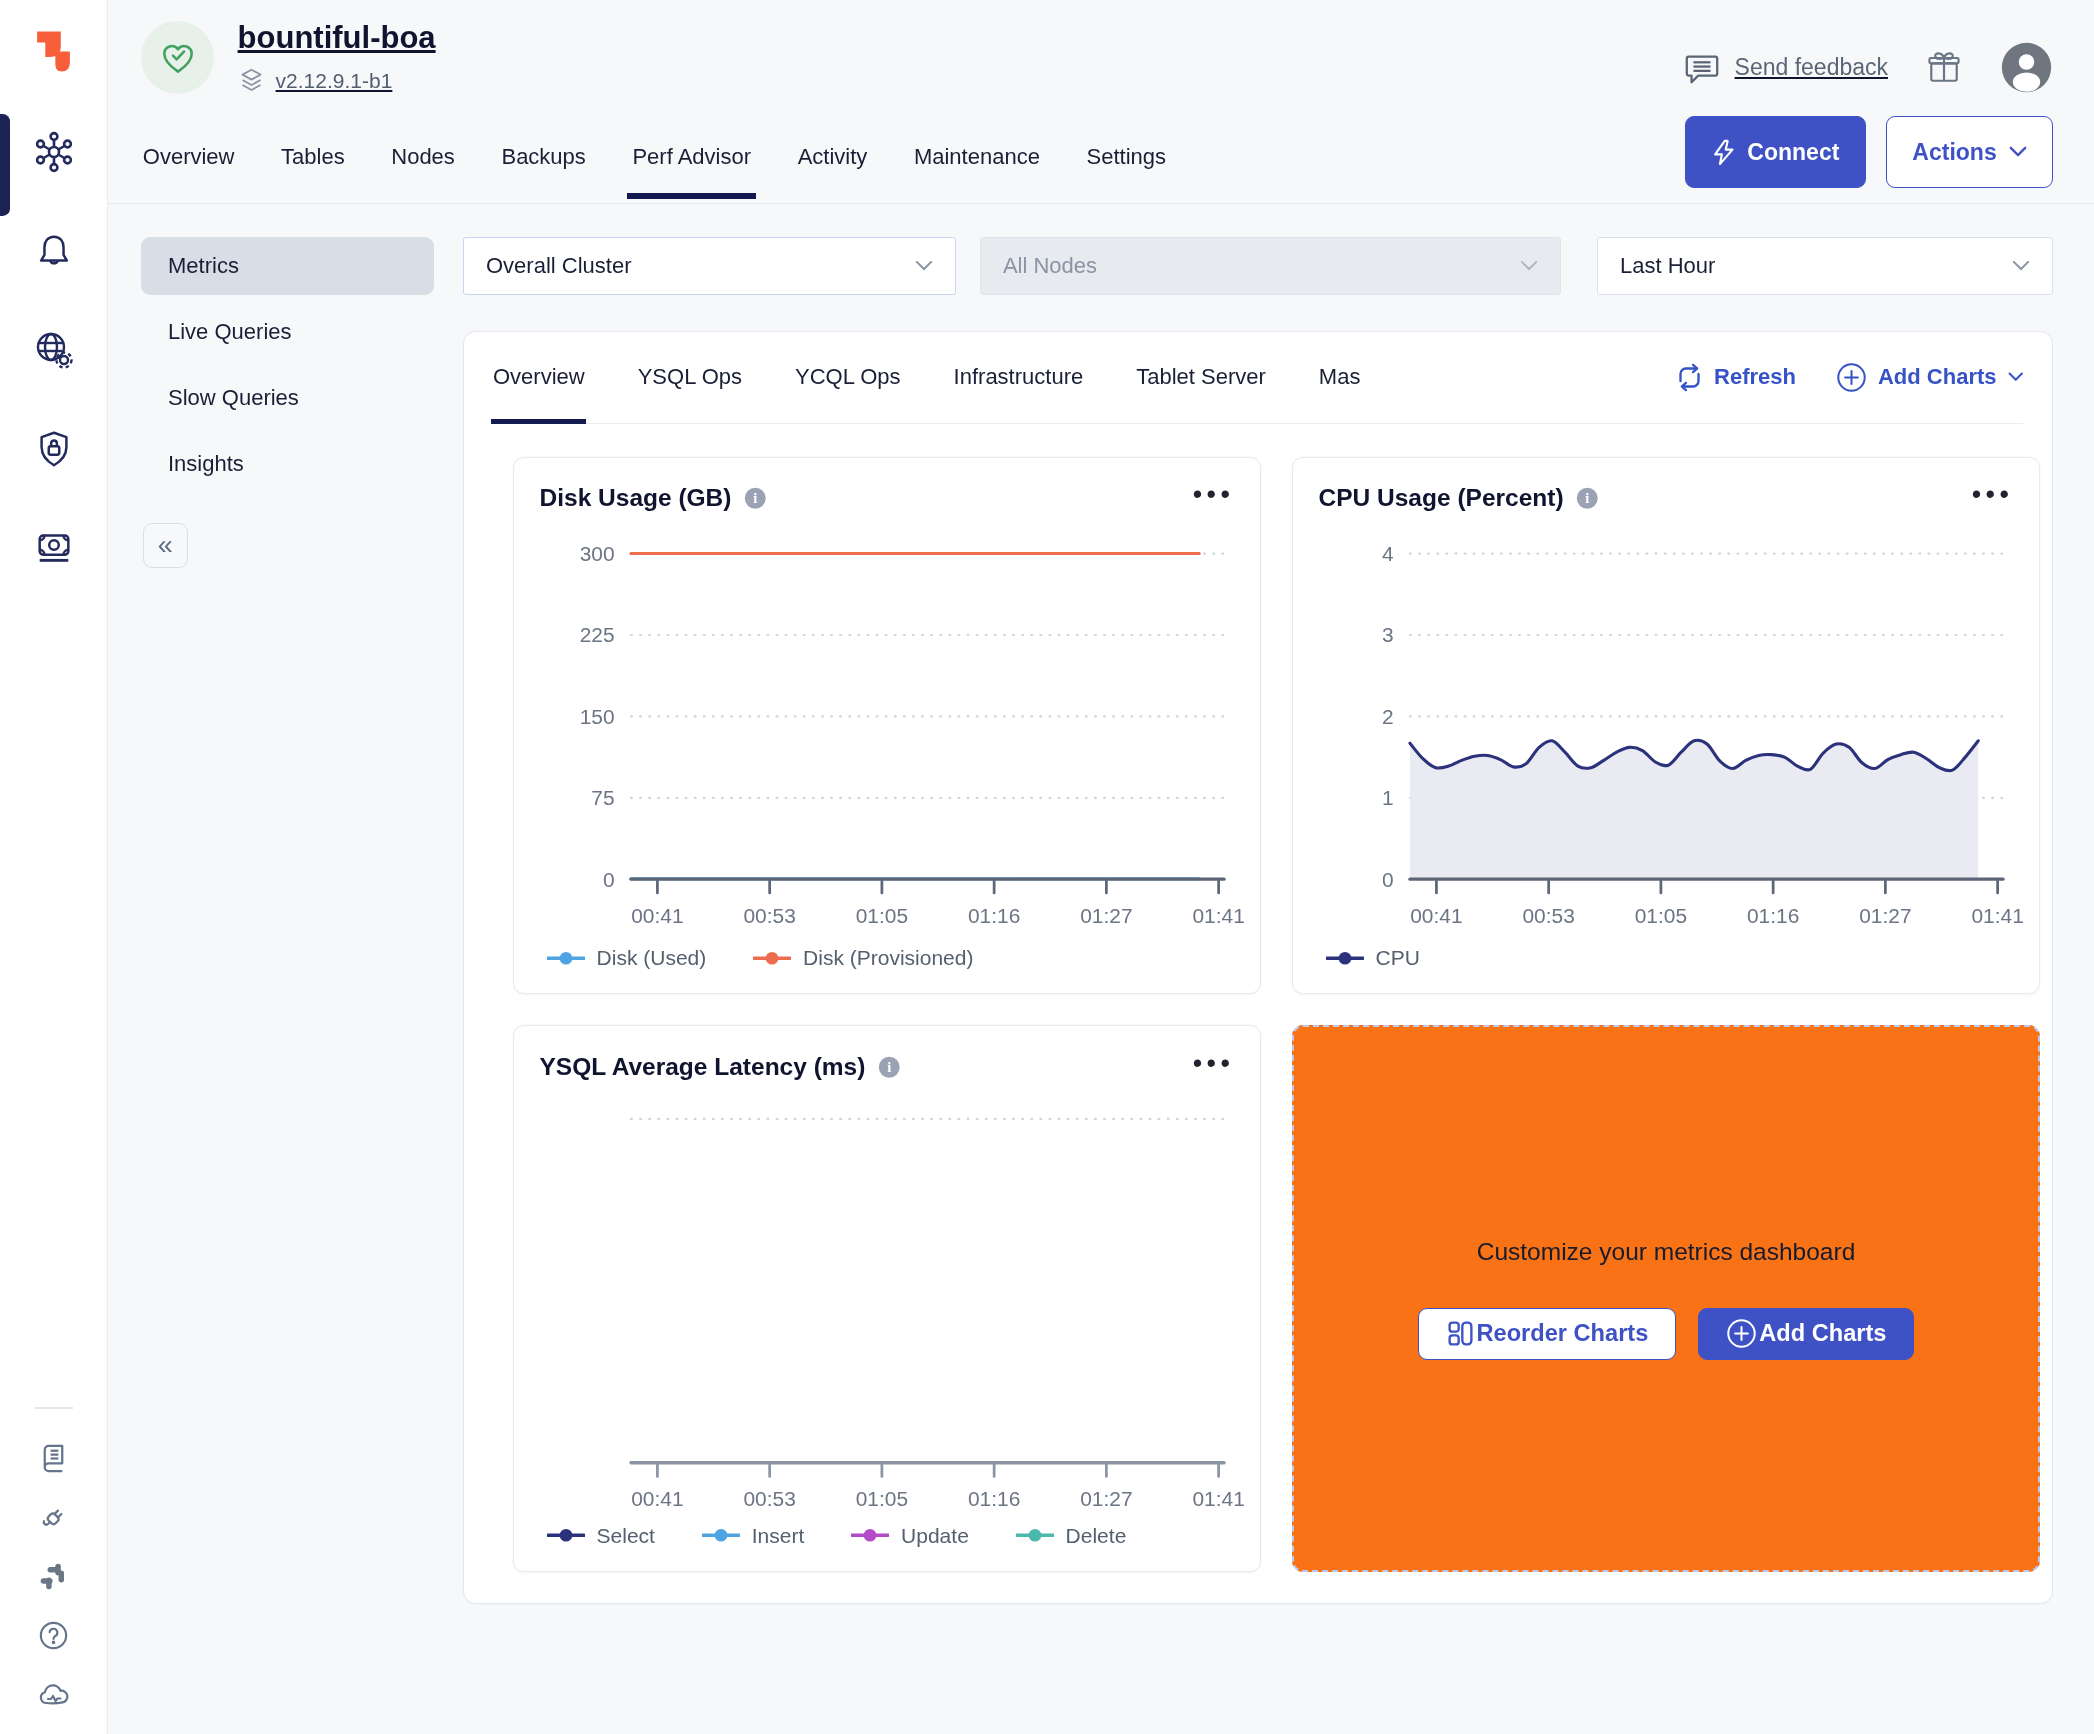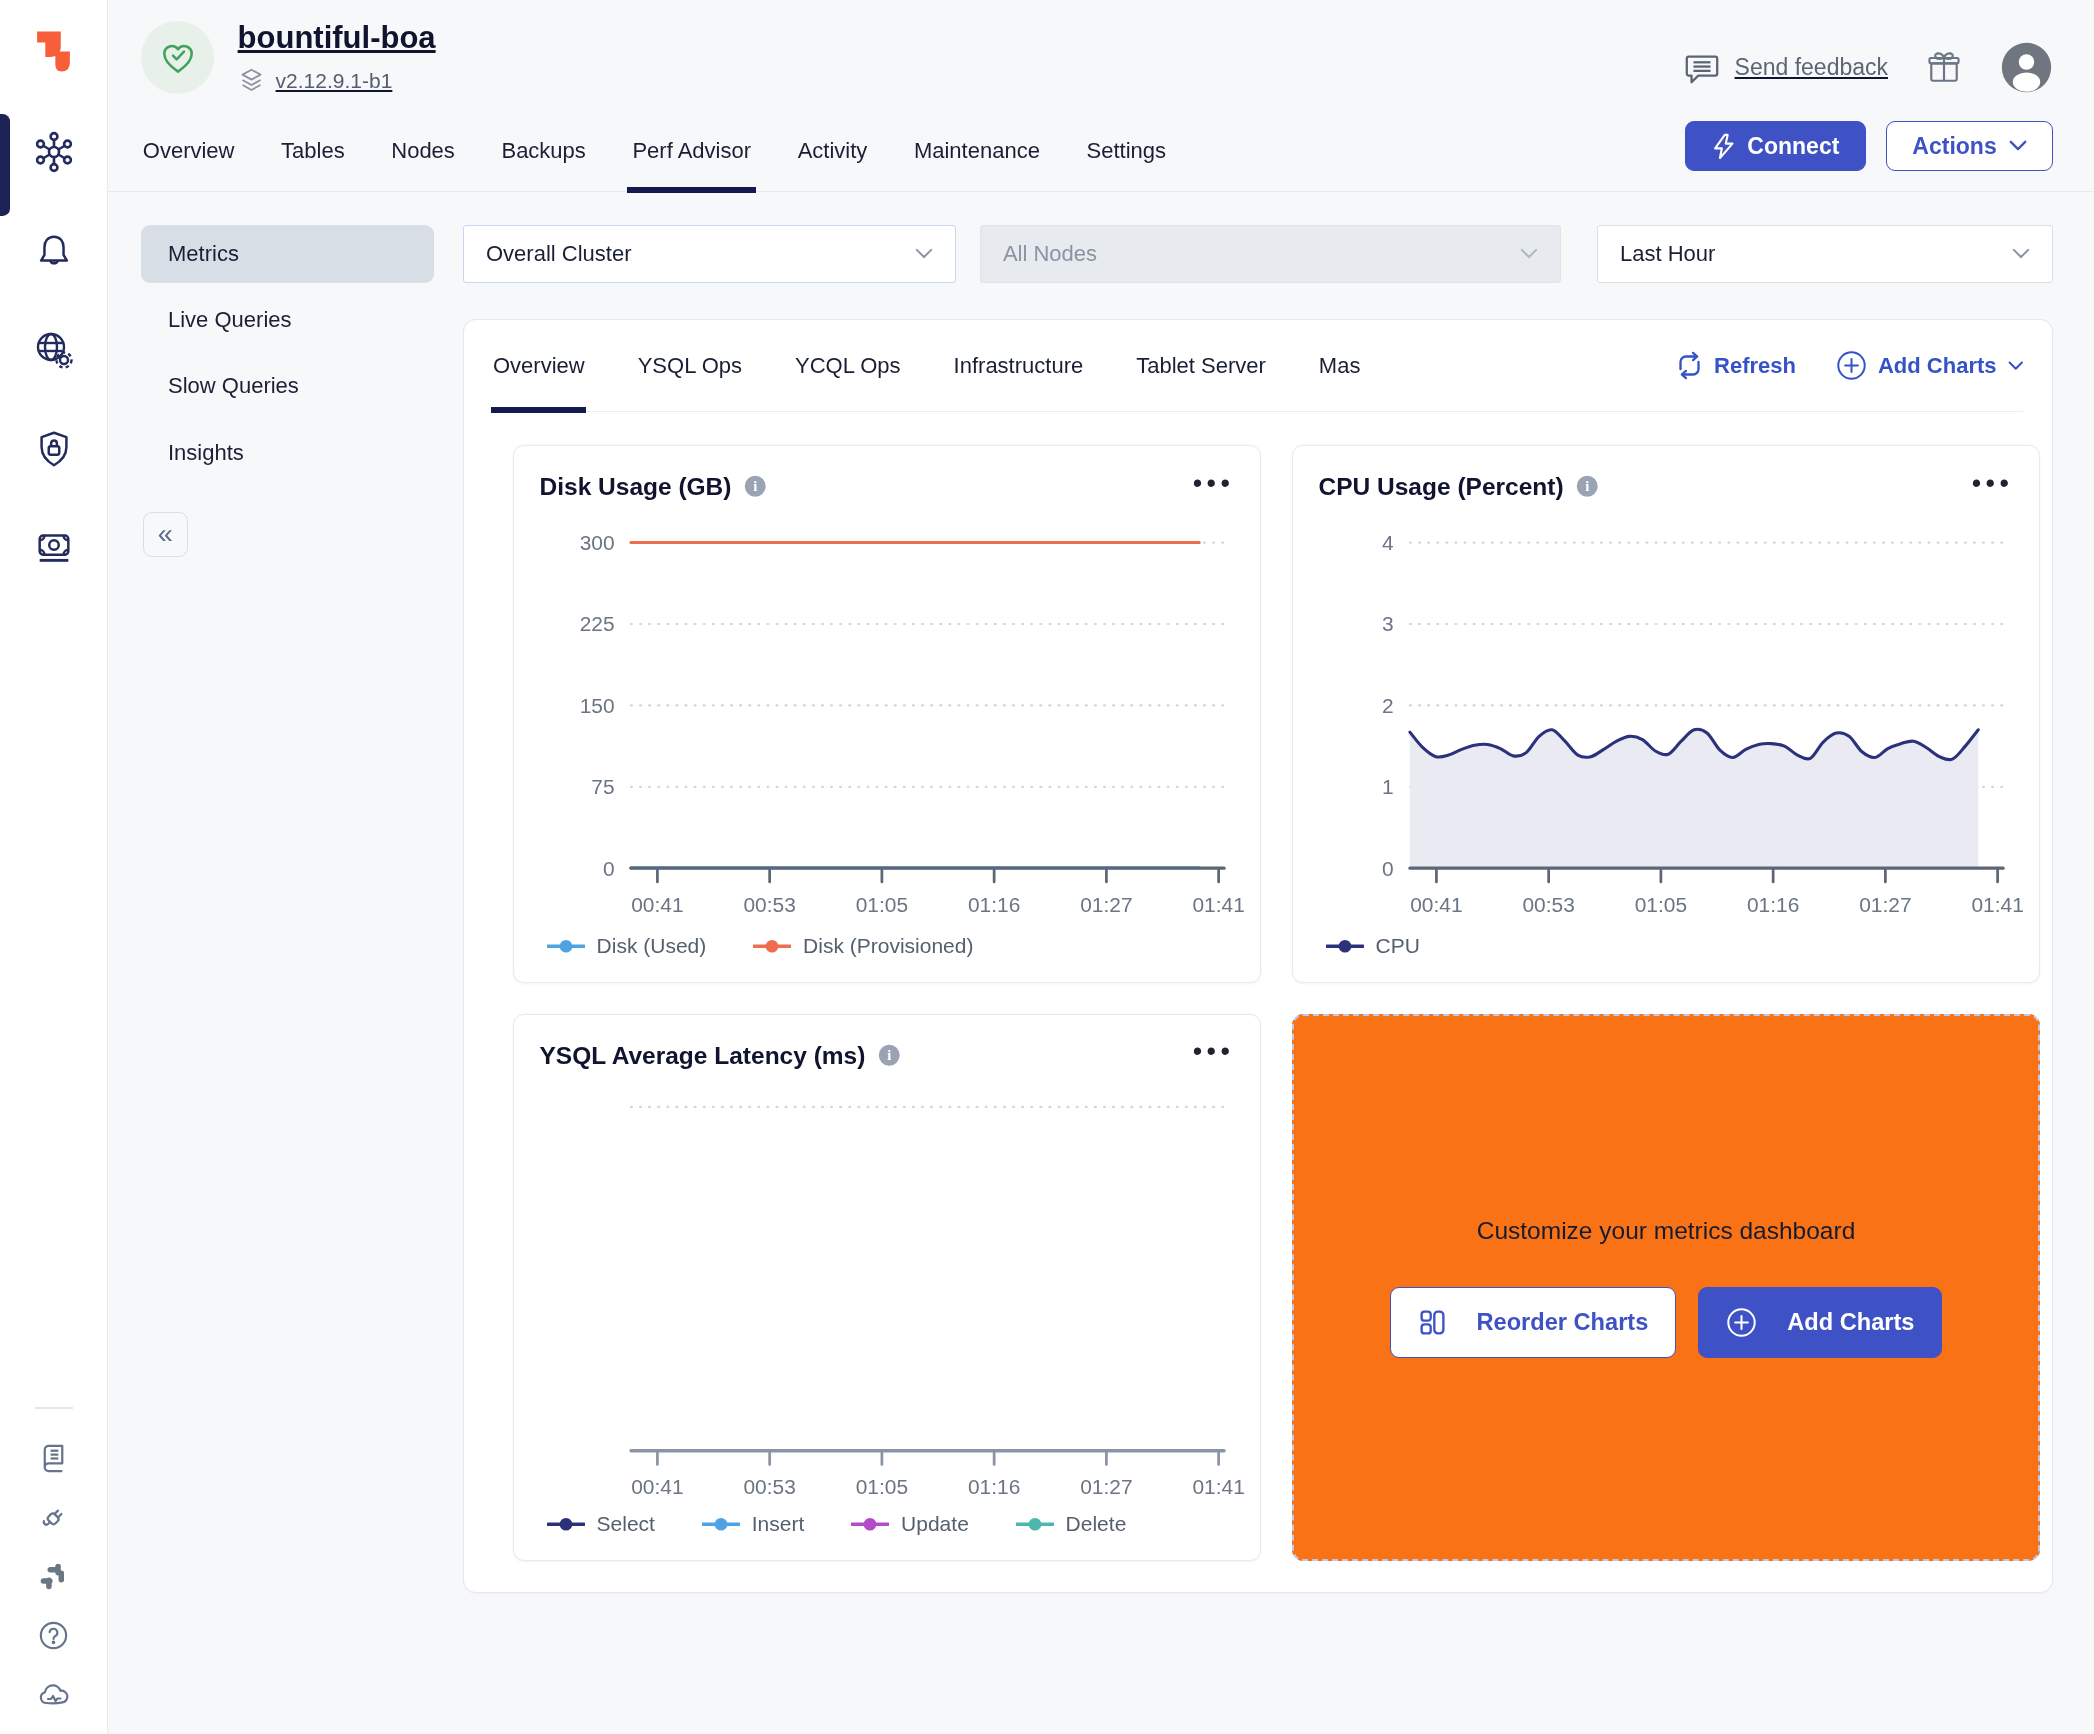--- a/index.html
+++ b/index.html
@@ -21,21 +21,21 @@
   .ver{display:flex;align-items:center;gap:11px;margin-top:11px;color:#525E6E;font-size:21px;}
   .hdr-right{margin-left:auto;display:flex;align-items:center;gap:36px;margin-top:12.7px;}
   .feedback{display:flex;align-items:center;gap:13.6px;color:#5A6676;font-size:23px;cursor:pointer;}
   
   .tabbar{display:flex;align-items:center;padding:0 42px 0 33px;border-bottom:1.8px solid #E5E9F0;margin-top:22px;}
   .tabs{display:flex;gap:43px;}
   .tab{font-size:22px;color:#1A1F36;padding:22px 1.8px 27px;position:relative;cursor:pointer;white-space:nowrap;}
   .tab.active{font-weight:400;}
   .tab.active::after{content:"";position:absolute;left:-3.6px;right:-3.6px;bottom:-1.8px;height:5.5px;background:#141A4F;}
   .tabbar-actions{margin-left:auto;display:flex;gap:20px;align-items:center;padding-bottom:14.5px;}
-  .btn{height:50px;border-radius:9px;font-size:23px;font-weight:700;display:flex;align-items:center;gap:11.8px;padding:0 25.5px;cursor:pointer;box-sizing:border-box;}
+  .btn{height:72px;border-radius:9px;font-size:23px;font-weight:700;display:flex;align-items:center;gap:11.8px;padding:0 25.5px;cursor:pointer;box-sizing:border-box;}
   .btn-primary{background:#3E52C5;color:#FFFFFF;border:1.8px solid #3E52C5;}
   .btn-outline{background:#FFFFFF;color:#3E52C5;border:1.8px solid #3E52C5;}
   
   .content{display:flex;padding:33px 42px 0 33px;flex:1;min-height:0;}
   .subnav{flex:0 0 293px;width:293px;margin-right:29px;display:flex;flex-direction:column;}
   .subnav-item{height:58px;display:flex;align-items:center;padding:0 27px;font-size:22px;border-radius:9px;margin-bottom:8.2px;color:#1A1F36;cursor:pointer;}
   .subnav-item.active{background:#D8DEE6;}
   .collapse-btn{width:45px;height:45px;border:1.8px solid #D9DFE8;border-radius:9px;background:transparent;color:#5A6B85;font-size:27px;display:flex;align-items:center;justify-content:center;margin-top:22px;margin-left:1.8px;cursor:pointer;line-height:1;}
   .maincol{flex:1;min-width:0;display:flex;flex-direction:column;}
   .filters{display:flex;}
@@ -56,21 +56,21 @@
   .card-head{display:flex;align-items:center;gap:11.8px;}
   .card-title{font-size:24.5px;font-weight:700;color:#10142E;}
   .dots{margin-left:auto;font-size:27px;letter-spacing:4.5px;color:#20242E;cursor:pointer;line-height:1;padding-bottom:7.3px;}
   .chart-wrap{margin-top:12.7px;}
   .legend{display:flex;gap:47px;margin-top:12.7px;padding-left:7.3px;}
   .legend-item{display:flex;align-items:center;gap:11.8px;font-size:21px;color:#55606E;cursor:pointer;}
   
   .customize{border:2.7px dashed #BCC9EF;border-radius:11px;background:#f97316;display:flex;flex-direction:column;align-items:center;justify-content:center;gap:42px;}
   .customize-title{font-size:24.5px;color:#171B2D;font-weight:500;}
   .cz-buttons{display:flex;gap:22px;}
-  .btn-big{height:71px;border-radius:9px;font-size:23.6px;font-weight:700;display:flex;align-items:center;gap:30px;padding:0 27px;cursor:pointer;box-sizing:border-box;}
+  .btn-big{height:52px;border-radius:9px;font-size:23.6px;font-weight:700;display:flex;align-items:center;gap:2px;padding:0 27px;cursor:pointer;box-sizing:border-box;}
 </style>
 </head>
 <body>
 
 <aside class="rail">
   <div class="rail-ind"></div>
   <div class="rail-logo">
     <svg width="51" height="51" viewBox="0 0 56 56">
       <path d="M10 6 H36 V22 Q36 34 24 34 H19 V18 H10 Z" fill="#F75F3B"></path>
       <path d="M30 28 H46 V40 Q46 50 37 50 Q30 50 30 42 Z" fill="#F75F3B"></path>

